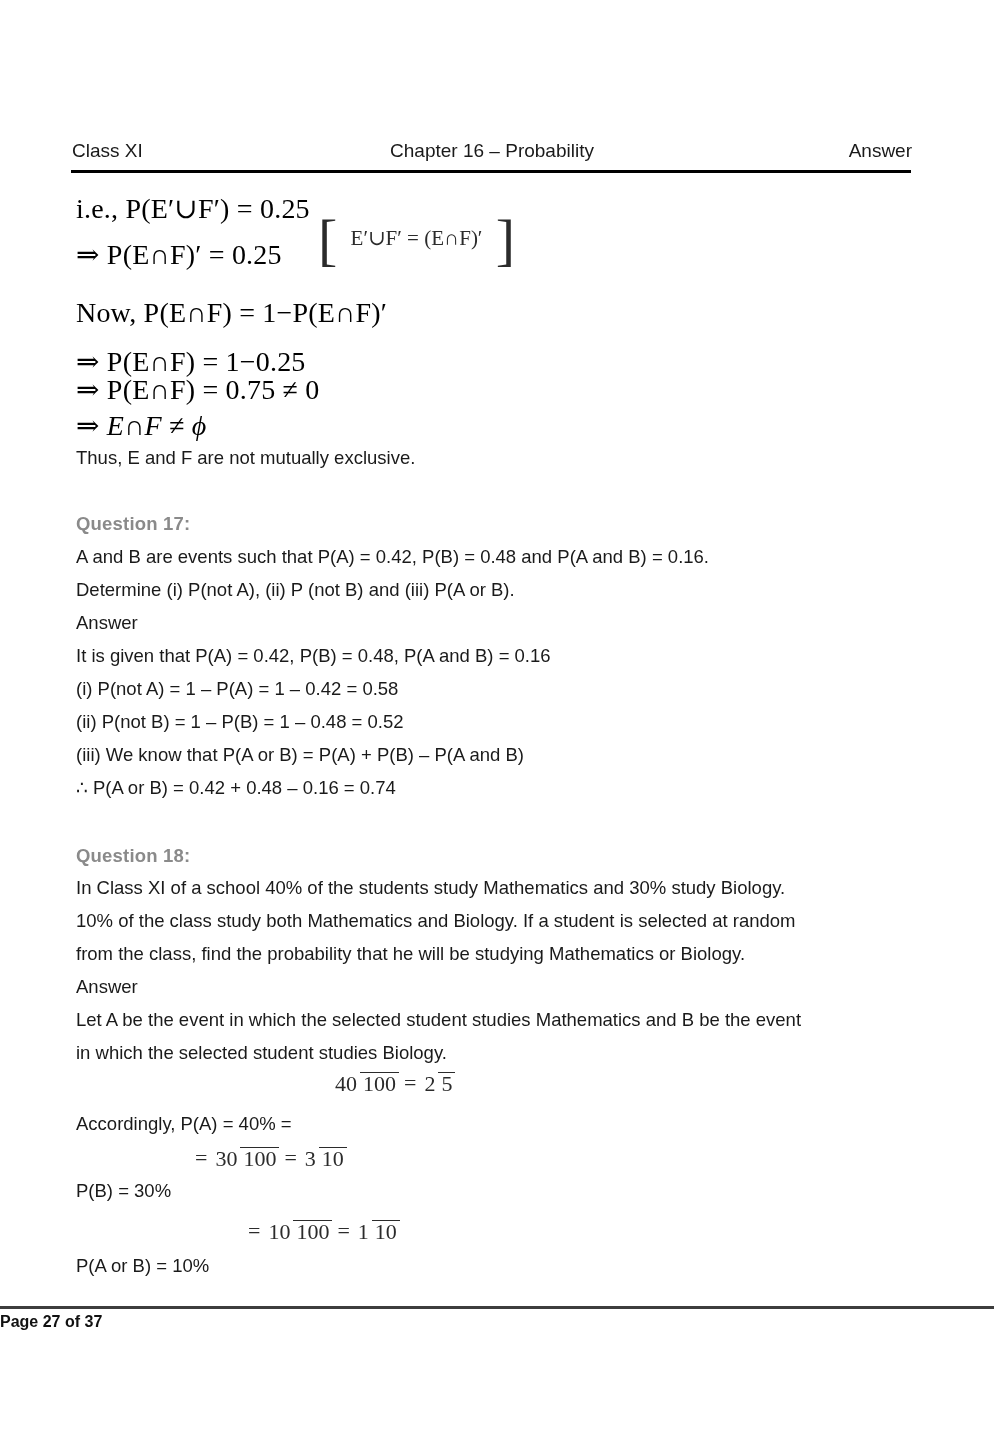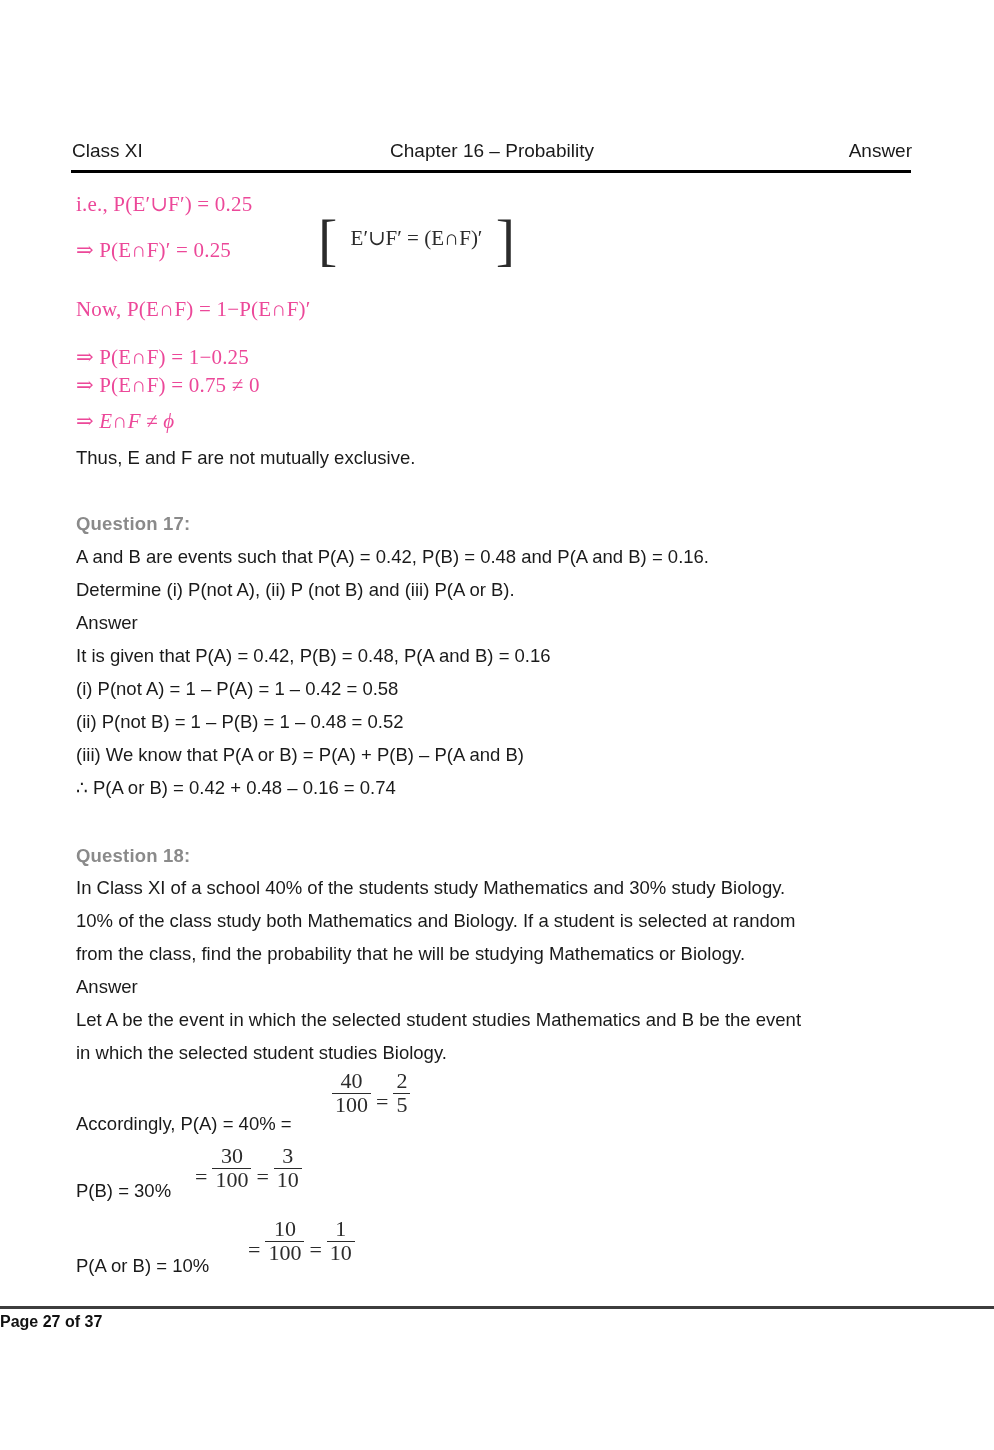--- a/index.html
+++ b/index.html
@@ -48,22 +48,22 @@
     top: 170px;
     width: 840px;
     height: 3px;
     background: #000000;
   }
 
   
   .mathline {
     position: absolute;
     font-family: "Liberation Serif", "DejaVu Serif", serif;
-    color: #ec4899;
-    font-size: 21px;
+    color: #000000;
+    font-size: 28px;
     white-space: nowrap;
     letter-spacing: .2px;
   }
   .bigbracket {
     display: inline-block;
     font-size: 58px;
     line-height: 0;
     vertical-align: -14px;
     font-weight: 300;
     font-family: "Liberation Serif", serif;
@@ -101,21 +101,21 @@
     font-family: "Liberation Serif", "DejaVu Serif", serif;
     font-size: 22px;
     color: #2b2b2b;
     display: flex;
     align-items: center;
     white-space: nowrap;
   }
   .fracgrp .eq { padding: 0 5px; }
   .frac {
     display: inline-flex;
-    flex-direction: column;
+    flex-direction: row;
     align-items: center;
     line-height: 1.04;
     vertical-align: middle;
   }
   .frac .num { padding: 0 3px; }
   .frac .den { padding: 0 3px; border-top: 1.6px solid #2b2b2b; }
 
   
   .footer-rule {
     position: absolute;

